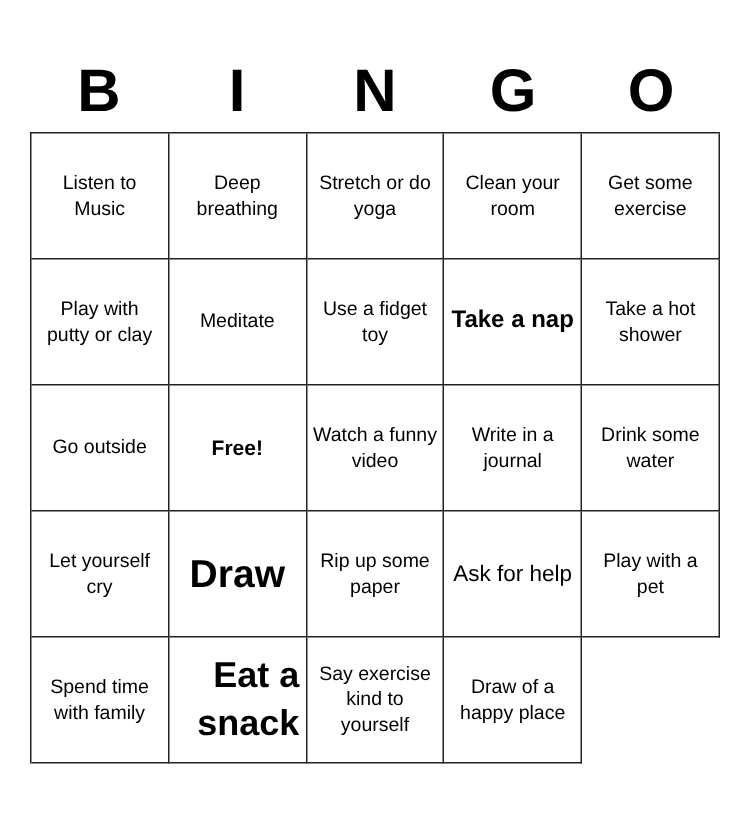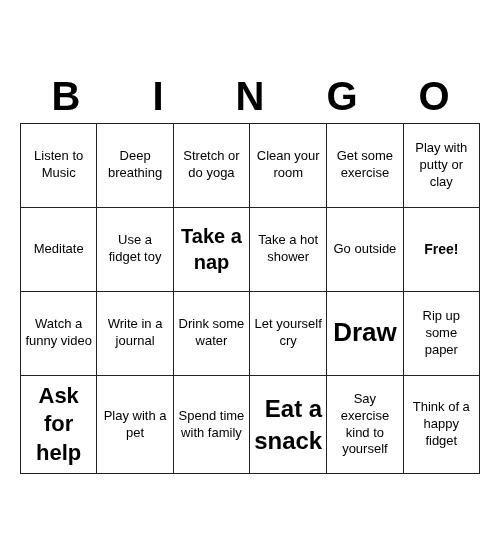--- a/index.html
+++ b/index.html
@@ -23,21 +23,21 @@
     }
     .bingo-letter {
       text-align: center;
       font-size: 40px;
       font-weight: bold;
       padding: 4px 0;
       font-family: Arial, sans-serif;
     }
     .bingo-grid {
       display: grid;
-      grid-template-columns: repeat(6, 1fr);
+      grid-template-columns: repeat(5, 1fr);
       border-left: 1.5px solid #222;
       border-top: 1.5px solid #222;
     }
     .bingo-cell {
       border-right: 1.5px solid #222;
       border-bottom: 1.5px solid #222;
       min-height: 84px;
       display: flex;
       align-items: center;
       justify-content: center;
@@ -58,26 +58,26 @@
     .bingo-cell.eat-snack {
       font-size: 24px;
       font-weight: bold;
       text-align: right;
     }
     .bingo-cell.count {
       font-size: 22px;
       font-weight: bold;
     }
     .bingo-cell.take-nap {
-      font-size: 20px;
+      font-size: 16px;
       font-weight: bold;
     }
     .bingo-cell.ask-help {
-      font-size: 22px;
-      font-weight: bold;
+      font-size: 15px;
+      font-weight: normal;
     }
   </style>
 </head>
 <body>
 
 <div class="bingo-card">
   <div class="bingo-header">
   <div class="bingo-letter">B</div>
       <div class="bingo-letter">I</div>
       <div class="bingo-letter">N</div>
@@ -101,15 +101,15 @@
       <div class="bingo-cell">Write in a journal</div>
       <div class="bingo-cell">Drink some water</div>
       <div class="bingo-cell">Let yourself cry</div>
       <div class="bingo-cell draw">Draw</div>
       <div class="bingo-cell">Rip up some paper</div>
       <div class="bingo-cell ask-help">Ask for help</div>
       <div class="bingo-cell">Play with a pet</div>
       <div class="bingo-cell">Spend time with family</div>
       <div class="bingo-cell eat-snack">Eat a snack</div>
       <div class="bingo-cell">Say exercise kind to yourself</div>
-      <div class="bingo-cell">Think of a happy fidget</div>
+      <div class="bingo-cell">Draw of a happy place</div>
     </div>
 </div>
 
 </body></html>

